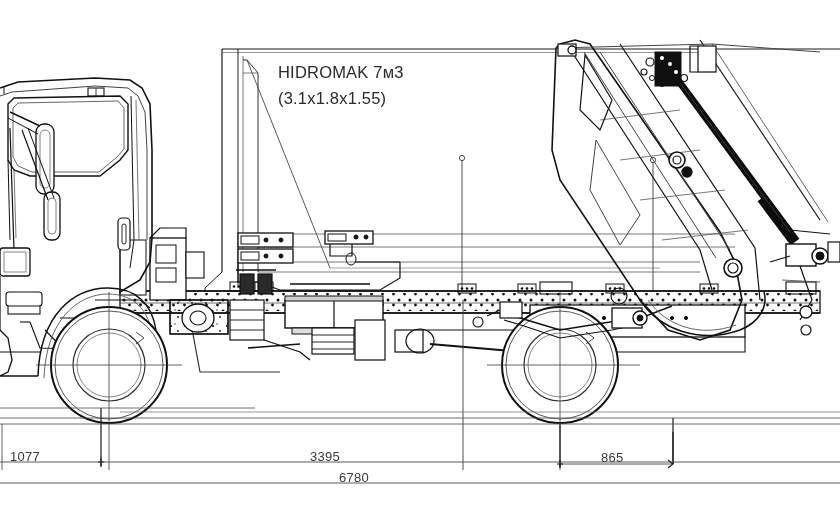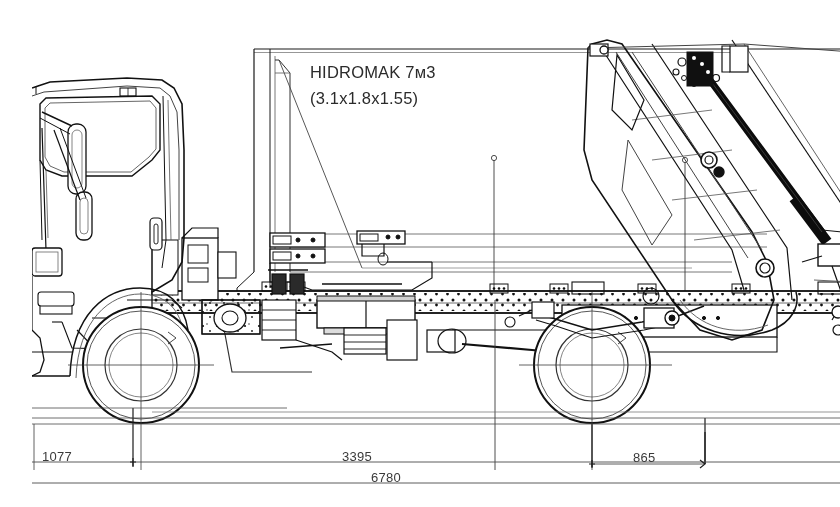--- a/index.html
+++ b/index.html
@@ -2,21 +2,21 @@
 <html><head>
 <meta charset="utf-8">
 <title>Technical Drawing</title>
 <style>
   html,body{margin:0;padding:0;background:#ffffff;}
   body{
     width:840px;height:507px;overflow:hidden;position:relative;
     font-family:"Liberation Sans","DejaVu Sans",sans-serif;
     background:#fff;
   }
-  #stage{position:absolute;left:0;top:0;width:752px;height:507px;margin-left:32px;}
+  #stage{position:absolute;left:0;top:0;width:752px;height:507px;}
   svg{display:block;}
   .lbl{
     font-family:"Liberation Sans","DejaVu Sans",sans-serif;
     fill:#2b2b2b;
   }
   .title-txt{font-size:16.5px;letter-spacing:0.2px;}
   .dim-txt{font-size:13px;fill:#3a3a3a;letter-spacing:0.3px;}
 </style>
 </head>
 <body>

